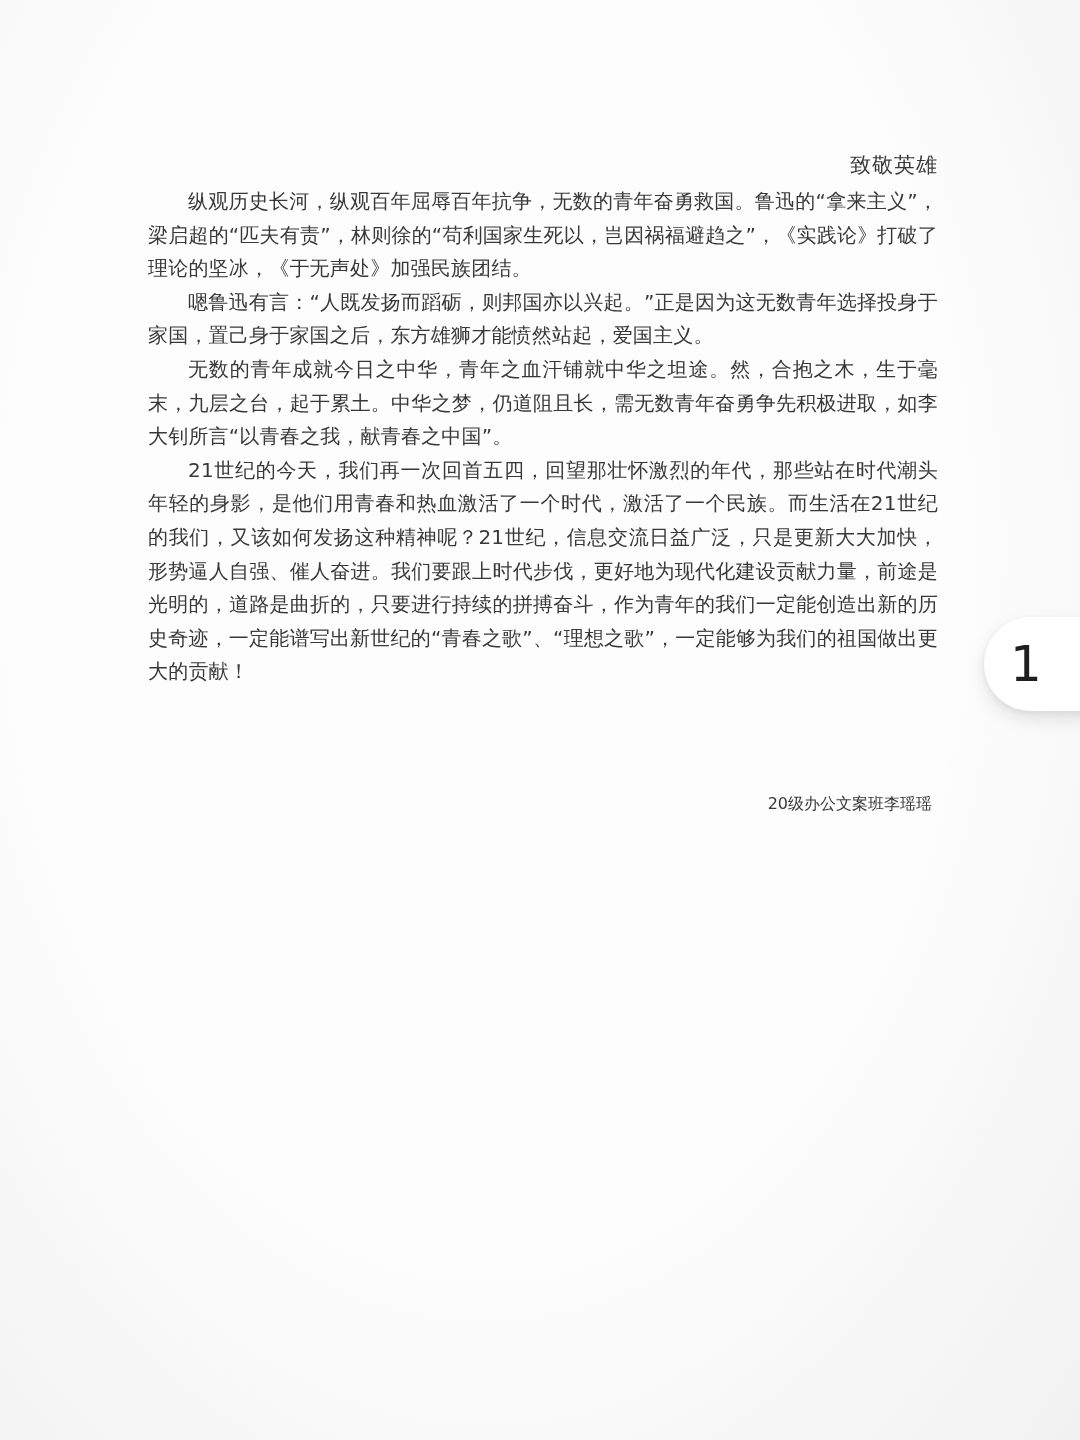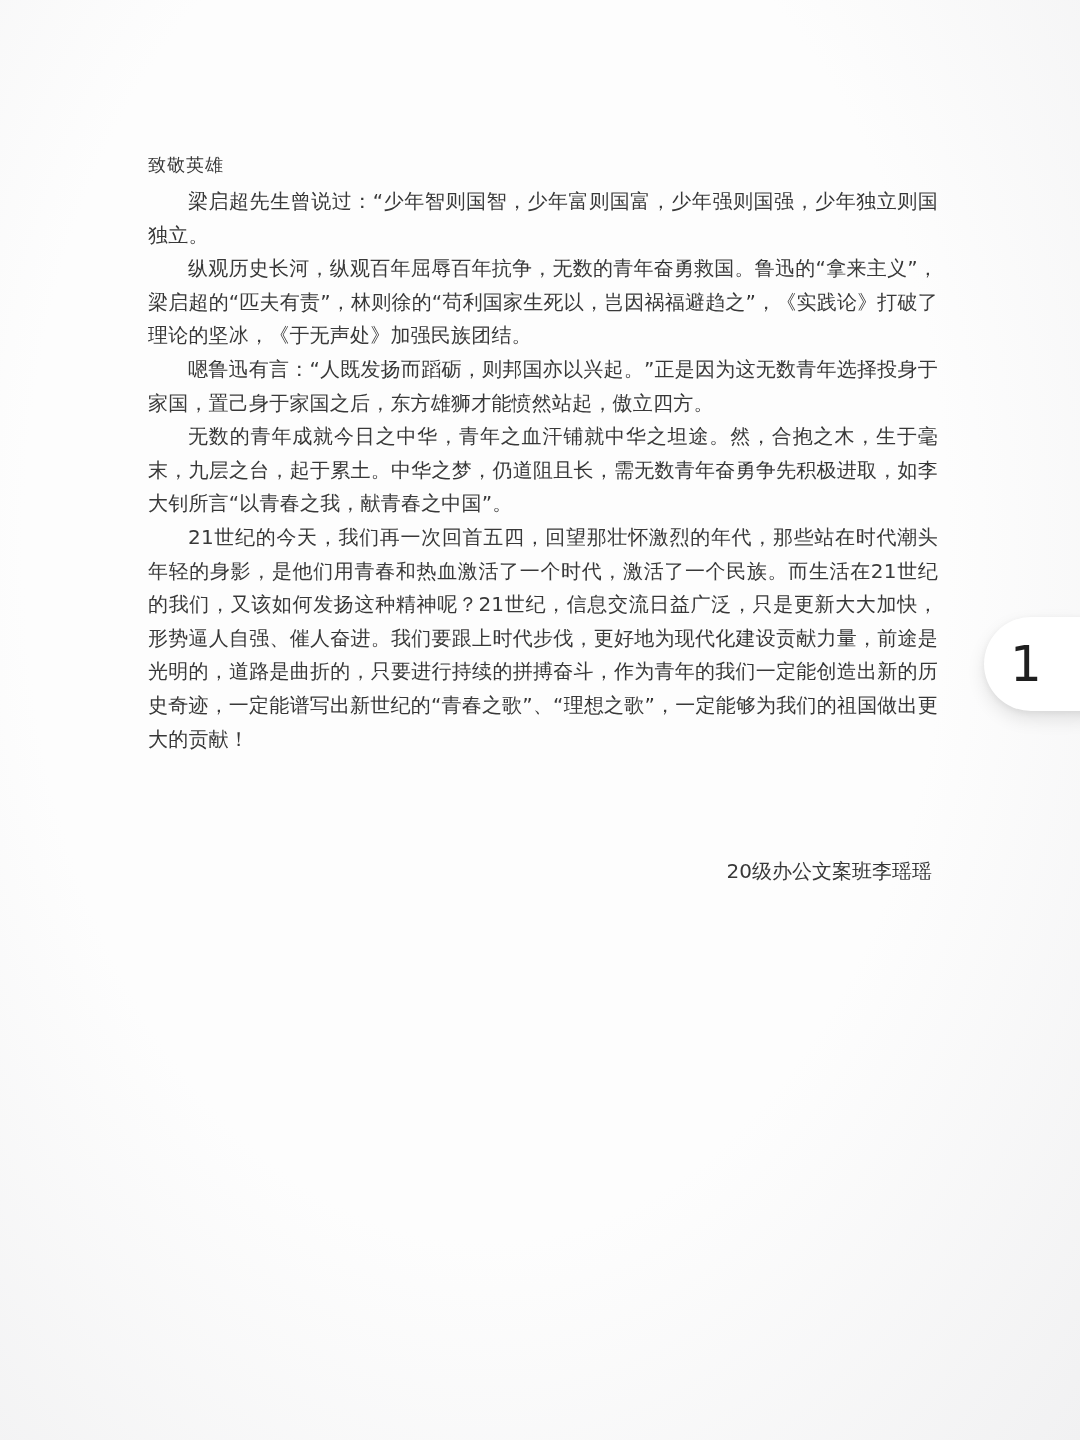--- a/index.html
+++ b/index.html
@@ -17,37 +17,37 @@
     color: var(--text);
     position: relative;
   }
   .page {
     position: absolute;
     left: 148px;
     top: 148px;
     width: 790px;
   }
   .doc-title {
-    font-size: 18px;
+    font-size: 21px;
     font-weight: 500;
-    text-align: left;
+    text-align: right;
     line-height: 34px;
     margin-bottom: 3px;
     letter-spacing: 1px;
   }
   .doc-body p {
     font-size: 20px;
     line-height: 33.6px;
     text-align: justify;
     text-indent: 2em;
     letter-spacing: 0.2px;
   }
   .signature {
     margin-top: 98px;
-    font-size: 20px;
+    font-size: 16px;
     line-height: 34px;
     text-align: right;
     padding-right: 6px;
   }
   .page-badge {
     position: absolute;
     top: 617px;
     right: -46px;
     width: 142px;
     height: 94px;
@@ -65,23 +65,22 @@
     line-height: 1;
   }
 </style>
 </head>
 <body>
 
 <div class="page">
   <h1 class="doc-title">致敬英雄</h1>
 
   <div class="doc-body">
-      <p>梁启超先生曾说过：“少年智则国智，少年富则国富，少年强则国强，少年独立则国独立。</p>
       <p>纵观历史长河，纵观百年屈辱百年抗争，无数的青年奋勇救国。鲁迅的“拿来主义”，梁启超的“匹夫有责”，林则徐的“苟利国家生死以，岂因祸福避趋之”，《实践论》打破了理论的坚冰，《于无声处》加强民族团结。</p>
-      <p>嗯鲁迅有言：“人既发扬而蹈砺，则邦国亦以兴起。”正是因为这无数青年选择投身于家国，置己身于家国之后，东方雄狮才能愤然站起，傲立四方。</p>
+      <p>嗯鲁迅有言：“人既发扬而蹈砺，则邦国亦以兴起。”正是因为这无数青年选择投身于家国，置己身于家国之后，东方雄狮才能愤然站起，爱国主义。</p>
       <p>无数的青年成就今日之中华，青年之血汗铺就中华之坦途。然，合抱之木，生于毫末，九层之台，起于累土。中华之梦，仍道阻且长，需无数青年奋勇争先积极进取，如李大钊所言“以青春之我，献青春之中国”。</p>
       <p>21世纪的今天，我们再一次回首五四，回望那壮怀激烈的年代，那些站在时代潮头年轻的身影，是他们用青春和热血激活了一个时代，激活了一个民族。而生活在21世纪的我们，又该如何发扬这种精神呢？21世纪，信息交流日益广泛，只是更新大大加快，形势逼人自强、催人奋进。我们要跟上时代步伐，更好地为现代化建设贡献力量，前途是光明的，道路是曲折的，只要进行持续的拼搏奋斗，作为青年的我们一定能创造出新的历史奇迹，一定能谱写出新世纪的“青春之歌”、“理想之歌”，一定能够为我们的祖国做出更大的贡献！</p>
     </div>
 
   <div class="signature">20级办公文案班李瑶瑶</div>
 </div>
 
 <div class="page-badge">
   <span>1</span>
 </div>

